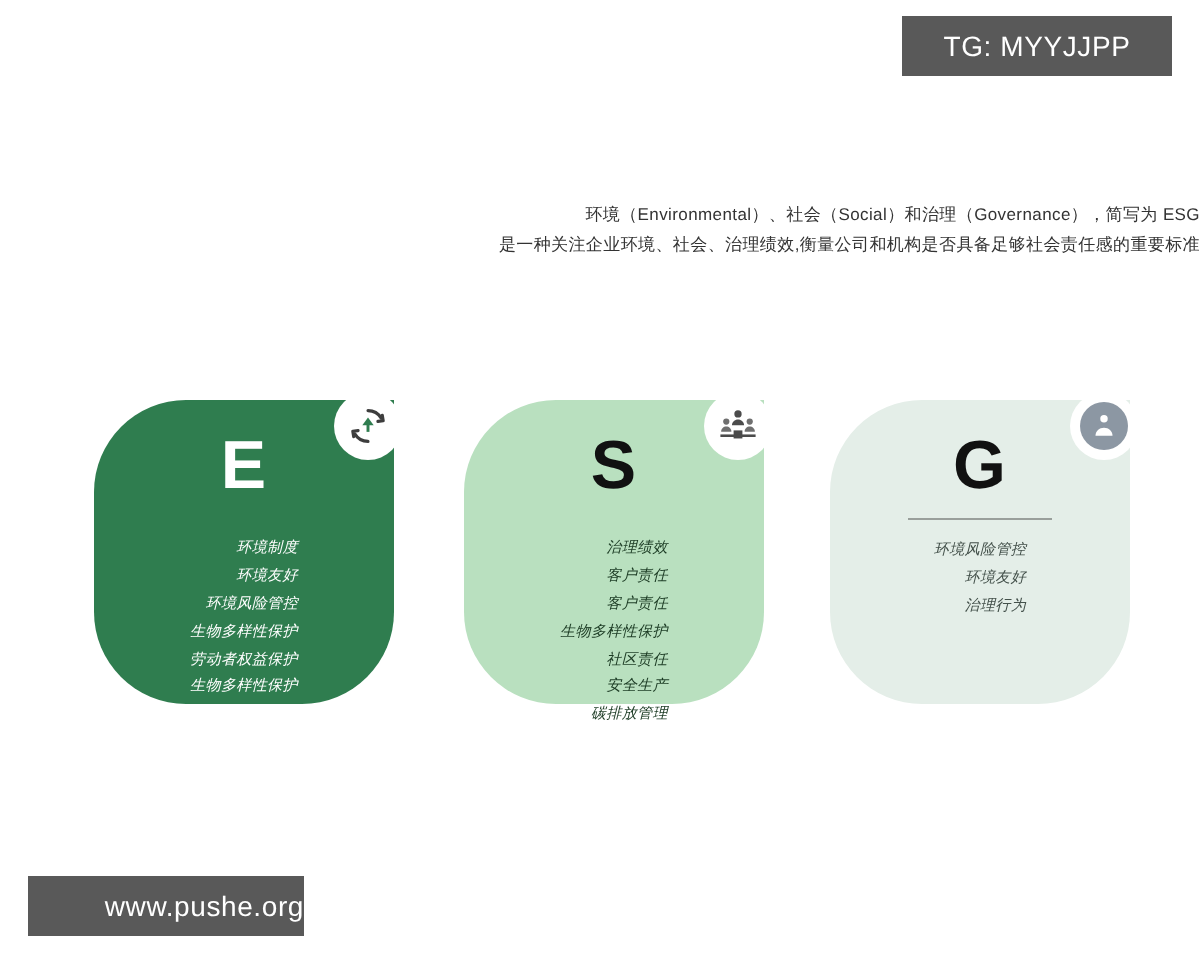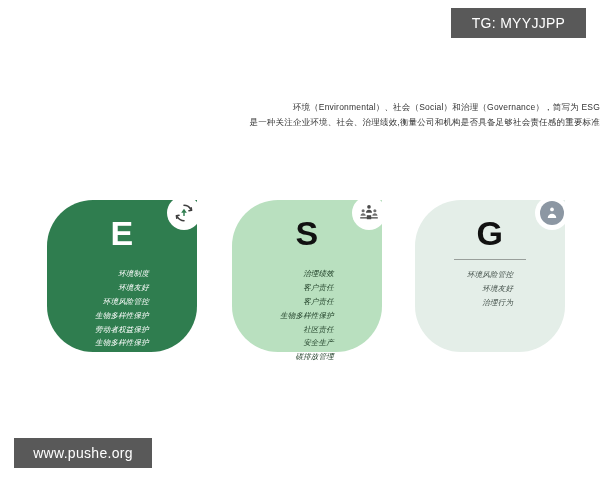--- a/index.html
+++ b/index.html
@@ -30,20 +30,21 @@
     top: 8px;
     right: 14px;
     width: 135px;
     height: 30px;
   }
   .wm-site {
     left: 14px;
     bottom: 12px;
     width: 138px;
     height: 30px;
+    justify-content: flex-end;
   }
 
   
   .header {
     position: absolute;
     top: 100px;
     left: 0;
     width: 600px;
     text-align: center;
   }

